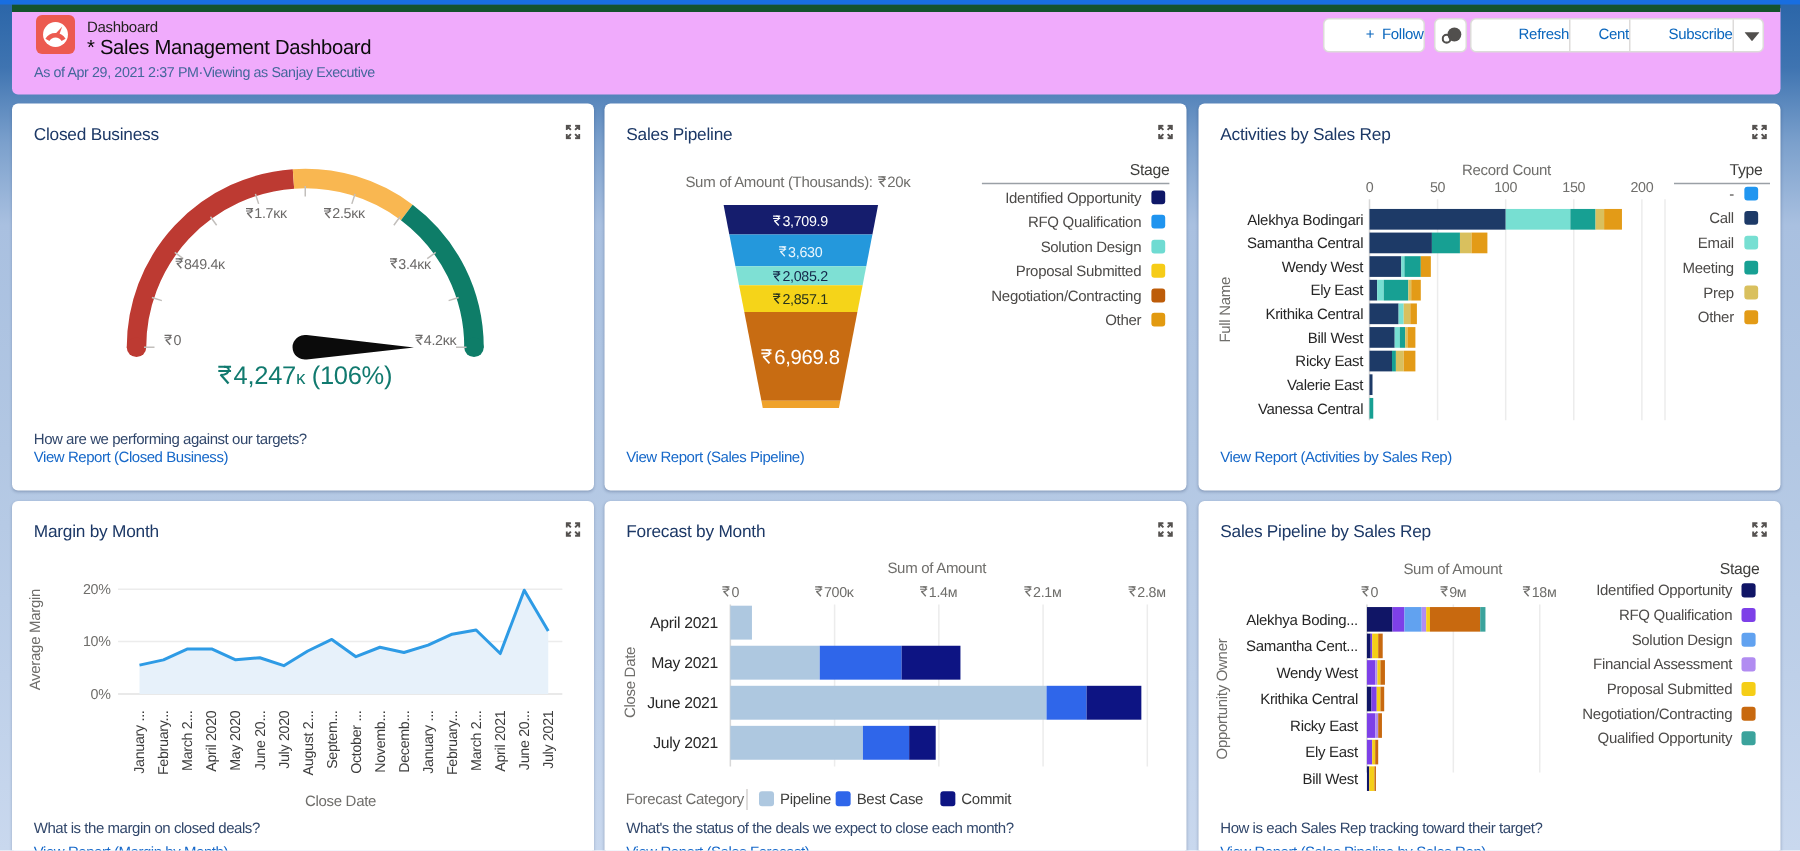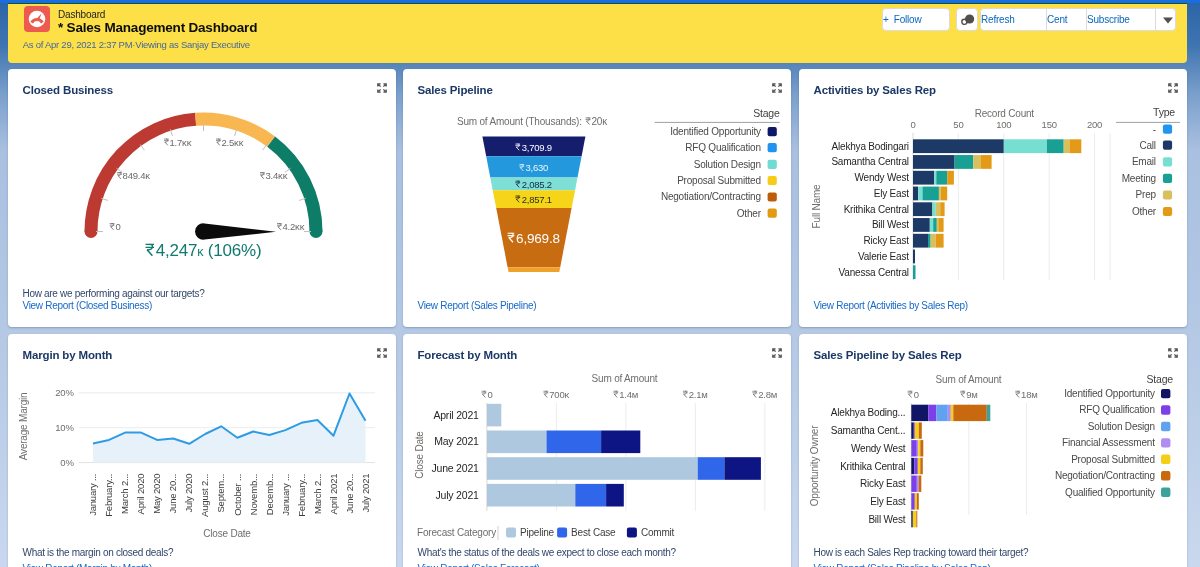--- a/index.html
+++ b/index.html
@@ -1,26 +1,26 @@
 <!DOCTYPE html>
 <html><head><meta charset="utf-8"><style>
 *{margin:0;padding:0;box-sizing:border-box}
 html,body{width:1200px;height:567px;overflow:hidden}
 body{font-family:"Liberation Sans",sans-serif;background:linear-gradient(180deg,#2a65a8 0px,#3f74b1 45px,#7ba0cc 95px,#a9c0e0 150px,#b2c7e3 300px,#bed0e9 450px,#c9d8ee 567px);position:relative}
 #topbar{position:absolute;left:0;top:0;width:1200px;height:3px;background:#186ee0}
-#hdr{position:absolute;left:8px;top:3px;width:1179px;height:60px;background:#fde047;border-radius:0 0 4px 4px;border-top:1px solid #14532d}
+#hdr{position:absolute;left:8px;top:3px;width:1179px;height:60px;background:#f0abfc;border-radius:0 0 4px 4px;border-top:5px solid #14532d}
 .card{position:absolute;width:388px;height:258px;background:#fff;border-radius:4px;box-shadow:0 1px 2px rgba(24,48,85,.28)}
-.ct{position:absolute;left:14.5px;top:15px;font-size:11.5px;font-weight:700;color:#1c3866;letter-spacing:-.15px;white-space:nowrap}
+.ct{position:absolute;left:14.5px;top:15px;font-size:11.5px;font-weight:400;color:#1c3866;letter-spacing:-.15px;white-space:nowrap}
 .q{position:absolute;left:14.5px;top:219px;font-size:10px;color:#31476b;letter-spacing:-.3px;white-space:nowrap}
 .lnk{position:absolute;left:14.5px;top:230.5px;font-size:10px;color:#1668c9;letter-spacing:-.3px;white-space:nowrap}
 .q2{top:213px}.lnk2{top:229px}
 .exp{position:absolute;left:auto;top:14px;right:8.6px;width:10px;height:10px}
 svg{position:absolute;left:0;top:0}
 svg text{font-family:"Liberation Sans",sans-serif;letter-spacing:-.2px}
-.btn{position:absolute;background:#fff;border:1px solid #dddbda;border-radius:4px;color:#0a66bd;font-size:10px;text-align:left;letter-spacing:-.2px}
+.btn{position:absolute;background:#fff;border:1px solid #dddbda;border-radius:4px;color:#0a66bd;font-size:10px;text-align:right;letter-spacing:-.2px}
 </style></head><body>
 <div id="topbar"></div>
 <svg width="0" height="0" style="position:absolute">
 <defs>
 <g id="ru">
         <path d="M2,4 H52 M2,21 H52" stroke-width="8" fill="none" stroke="inherit"></path>
         <path d="M24,4 C38,4 43,9 43,16 C43,28 30,36 11,37" stroke-width="8" fill="none"></path>
         <path d="M11,35 L42,70" stroke-width="9" fill="none"></path>
       </g>
 <g id="xp">
@@ -29,21 +29,21 @@
 </defs>
 </svg>
 <div id="hdr">
   <svg width="26" height="26" style="left:16px;top:2px">
       <rect width="26" height="26" rx="4" fill="#ec5a50"></rect>
       <circle cx="13" cy="13" r="8.3" fill="#fff"></circle>
       <path d="M11.9,13.6 L17.5,7.6 L14.8,15.0 Z" fill="#ec5a50"></path>
       <path d="M7.6,16.6 A6.25,6.25 0 0 1 18.4,16.6" stroke="#ec5a50" stroke-width="3.1" fill="none"></path>
     </svg>
   <div style="position:absolute;left:50px;top:4.5px;font-size:10px;color:#232220;letter-spacing:-.2px">Dashboard</div>
-  <div style="position:absolute;left:50px;top:15.5px;font-size:13.5px;font-weight:700;color:#0c0c0b;letter-spacing:-.2px">* Sales Management Dashboard</div>
+  <div style="position:absolute;left:50px;top:15.5px;font-size:13.5px;font-weight:400;color:#0c0c0b;letter-spacing:-.2px">* Sales Management Dashboard</div>
   <div style="position:absolute;left:14.7px;top:34.5px;font-size:9.5px;color:#44679b;letter-spacing:-.25px">As of Apr 29, 2021 2:37 PM·Viewing as Sanjay Executive</div>
   <div class="btn" style="left:874px;top:4px;width:68px;height:23px;line-height:21px">+&nbsp; Follow</div>
   <div class="btn" style="left:948px;top:4px;width:22px;height:23px">
       <svg width="14" height="12" style="left:4px;top:5px">
         <circle cx="8.6" cy="5" r="4.6" fill="#514f4d"></circle>
         <circle cx="3.4" cy="7.8" r="2.6" fill="none" stroke="#514f4d" stroke-width="1.4"></circle>
       </svg>
     </div>
   <div class="btn" style="left:972px;top:4px;width:196px;height:23px">
     <div style="position:absolute;left:0;top:0;width:66px;line-height:21px;border-right:1px solid #dddbda">Refresh</div>

